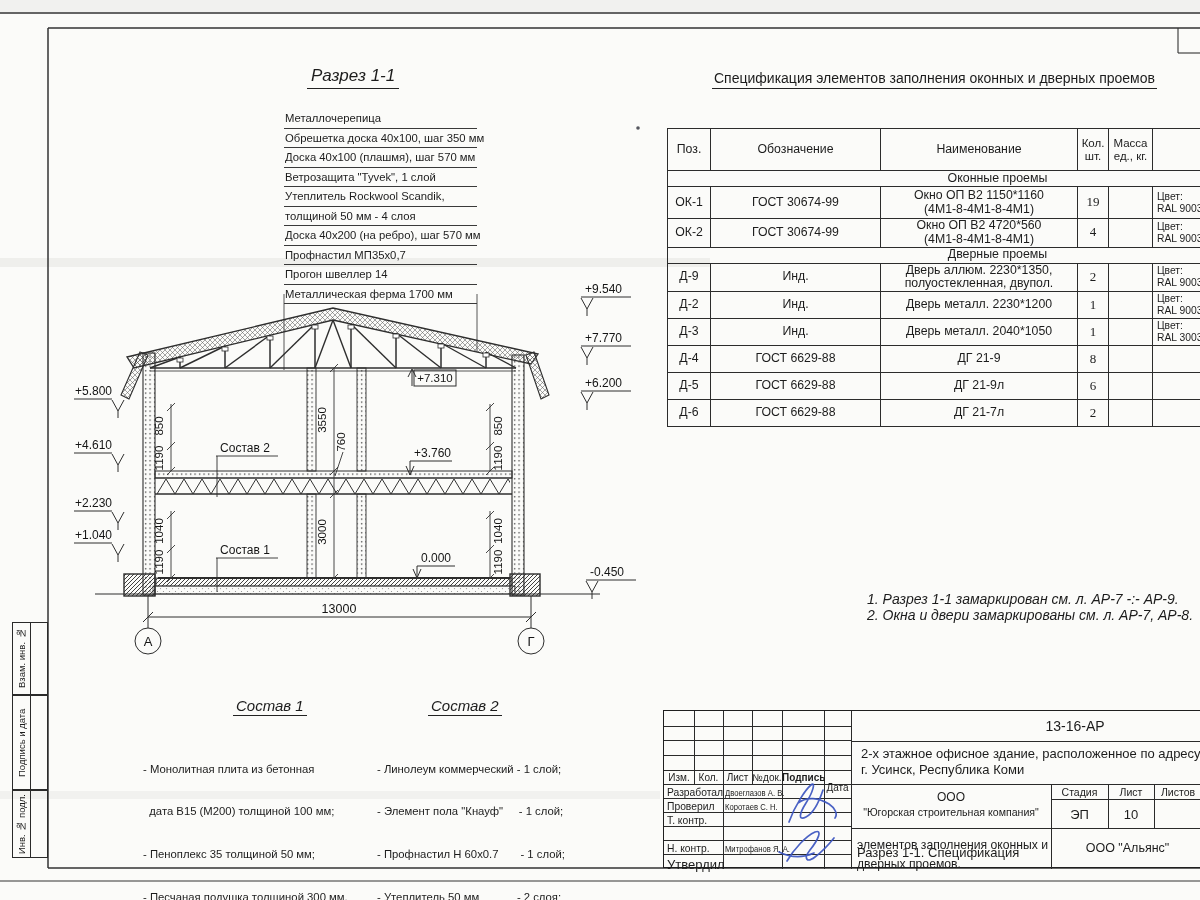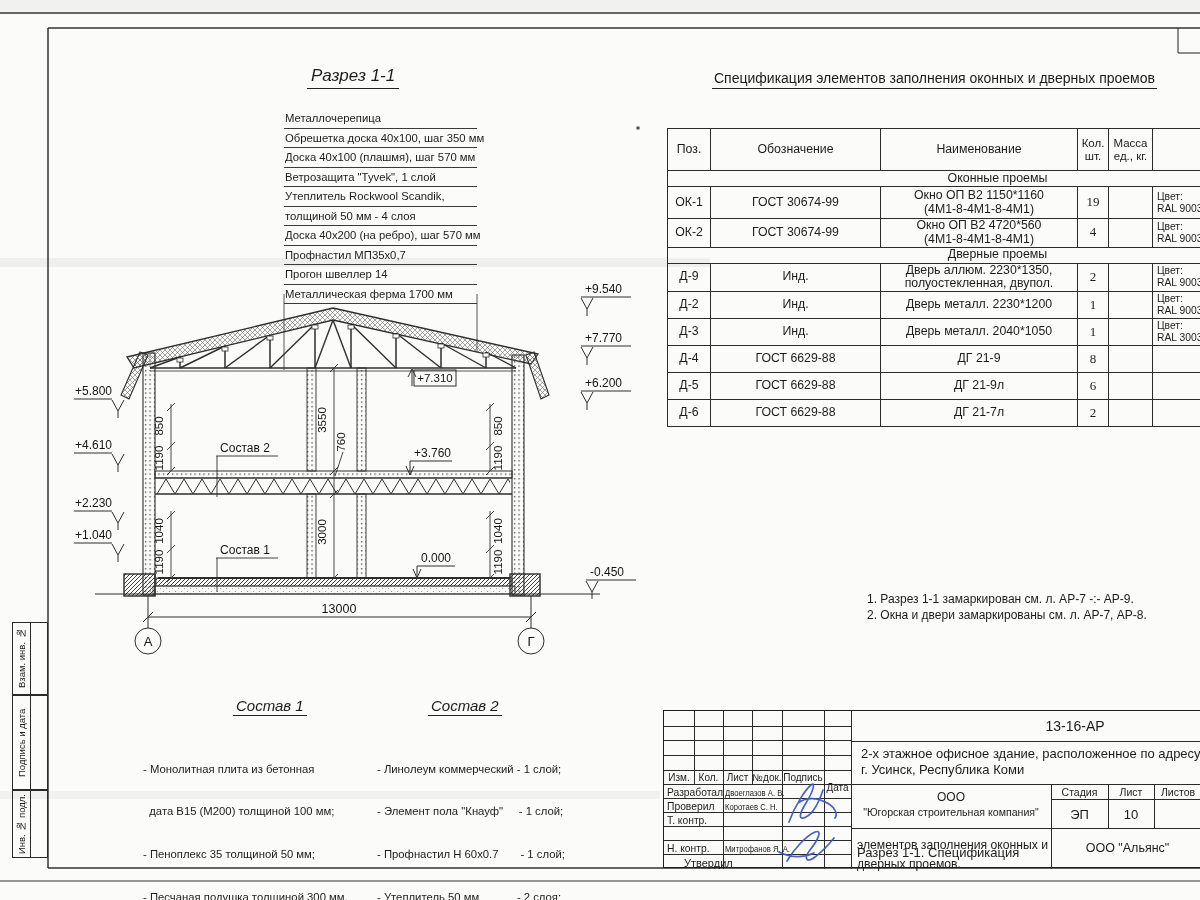--- a/index.html
+++ b/index.html
@@ -16,21 +16,21 @@
   .callout{width:193px;font-size:11.3px;}
   .callout .row{height:18.5px;line-height:18.2px;border-bottom:1.1px solid #3a3a3a;white-space:nowrap;overflow:visible;padding-left:1px;}
   
   table.spec{border-collapse:collapse;table-layout:fixed;background:transparent;}
   table.spec td,table.spec th{border:1.2px solid #2c2c2c;padding:0;font-weight:normal;
     font-size:12.3px;text-align:center;vertical-align:middle;line-height:1.12;white-space:pre-line;overflow:hidden;}
   table.spec .qty{font-family:"Liberation Serif",serif;font-size:13px;}
   table.spec .note{font-size:10.3px;text-align:left;padding-left:4px;line-height:1.15;}
   table.spec .grp{font-size:12.4px;}
   
-  .notes{font-size:12px;line-height:15.5px;white-space:nowrap;}
+  .notes{font-size:14px;line-height:15.5px;white-space:nowrap;font-style:italic;}
   
   .sostav-title{font-style:italic;font-size:15px;border-bottom:1.3px solid #222;padding:0 3px 1px 3px;white-space:nowrap;}
   .sostav{font-size:11.3px;line-height:14.3px;white-space:pre;}
   
   #tb{border:1.6px solid #1f1f1f;box-sizing:border-box;background:transparent;}
   #tb .vl,#tb .hl{position:absolute;background:#2a2a2a;}
   #tb .vl{width:1px;}
   #tb .hl{height:1px;}
   #tb .t{position:absolute;white-space:nowrap;}
   .c{text-align:center;}
@@ -469,31 +469,31 @@
   <div class="hl" style="left:0;top:129px;width:187px;"></div>
   <div class="hl" style="left:0;top:143px;width:187px;"></div>
   <div class="hl" style="left:187px;top:30px;width:473px;"></div>
   <div class="hl" style="left:387px;top:88px;width:273px;"></div>
   <div class="hl" style="left:187px;top:117px;width:473px;height:1.4px;"></div>
 
   <div class="t c" style="left:0;top:61px;width:30px;font-size:10px;">Изм.</div>
   <div class="t c" style="left:30px;top:61px;width:29px;font-size:10px;">Кол.</div>
   <div class="t c" style="left:59px;top:61px;width:29px;font-size:10px;">Лист</div>
   <div class="t c" style="left:88px;top:61px;width:30px;font-size:10px;">№док.</div>
-  <div class="t c" style="left:118px;top:61px;width:42px;font-size:10px;">Подпись</div>
+  <div class="t c" style="left:118px;top:61px;width:42px;font-size:10px;font-weight:bold;">Подпись</div>
   <div class="t c" style="left:160px;top:71px;width:27px;font-size:10px;">Дата</div>
 
   <div class="t" style="left:3px;top:76px;font-size:10.3px;">Разработал</div>
   <div class="t" style="left:61px;top:77px;font-size:9px;transform:scaleX(.85);transform-origin:left;">Двоеглазов А. В.</div>
   <div class="t" style="left:3px;top:90px;font-size:10.3px;">Проверил</div>
   <div class="t" style="left:61px;top:91px;font-size:9px;transform:scaleX(.85);transform-origin:left;">Коротаев С. Н.</div>
   <div class="t" style="left:3px;top:104px;font-size:10.3px;">Т. контр.</div>
   <div class="t" style="left:3px;top:132px;font-size:10.3px;">Н. контр.</div>
   <div class="t" style="left:61px;top:133px;font-size:9px;transform:scaleX(.85);transform-origin:left;">Митрофанов Я. А.</div>
-  <div class="t" style="left:20px;top:146px;font-size:11px;">Утвердил</div>
+  <div class="t" style="left:3px;top:146px;font-size:13px;">Утвердил</div>
 
   <div class="t c" style="left:187px;top:7px;width:448px;font-size:14px;">13-16-АР</div>
   <div class="t" style="left:197px;top:35px;font-size:13px;">2-х этажное офисное здание, расположенное по адресу:</div>
   <div class="t" style="left:197px;top:51px;font-size:13px;">г. Усинск, Республика Коми</div>
   <div class="t c" style="left:187px;top:79px;width:200px;font-size:12px;">ООО</div>
   <div class="t c" style="left:187px;top:95px;width:200px;font-size:10.6px;">"Югорская строительная компания"</div>
   <div class="t c" style="left:387px;top:75px;width:57px;font-size:10.5px;">Стадия</div>
   <div class="t c" style="left:444px;top:75px;width:46px;font-size:10.5px;">Лист</div>
   <div class="t c" style="left:490px;top:75px;width:48px;font-size:10.5px;">Листов</div>
   <div class="t c" style="left:387px;top:96px;width:57px;font-size:13px;">ЭП</div>

